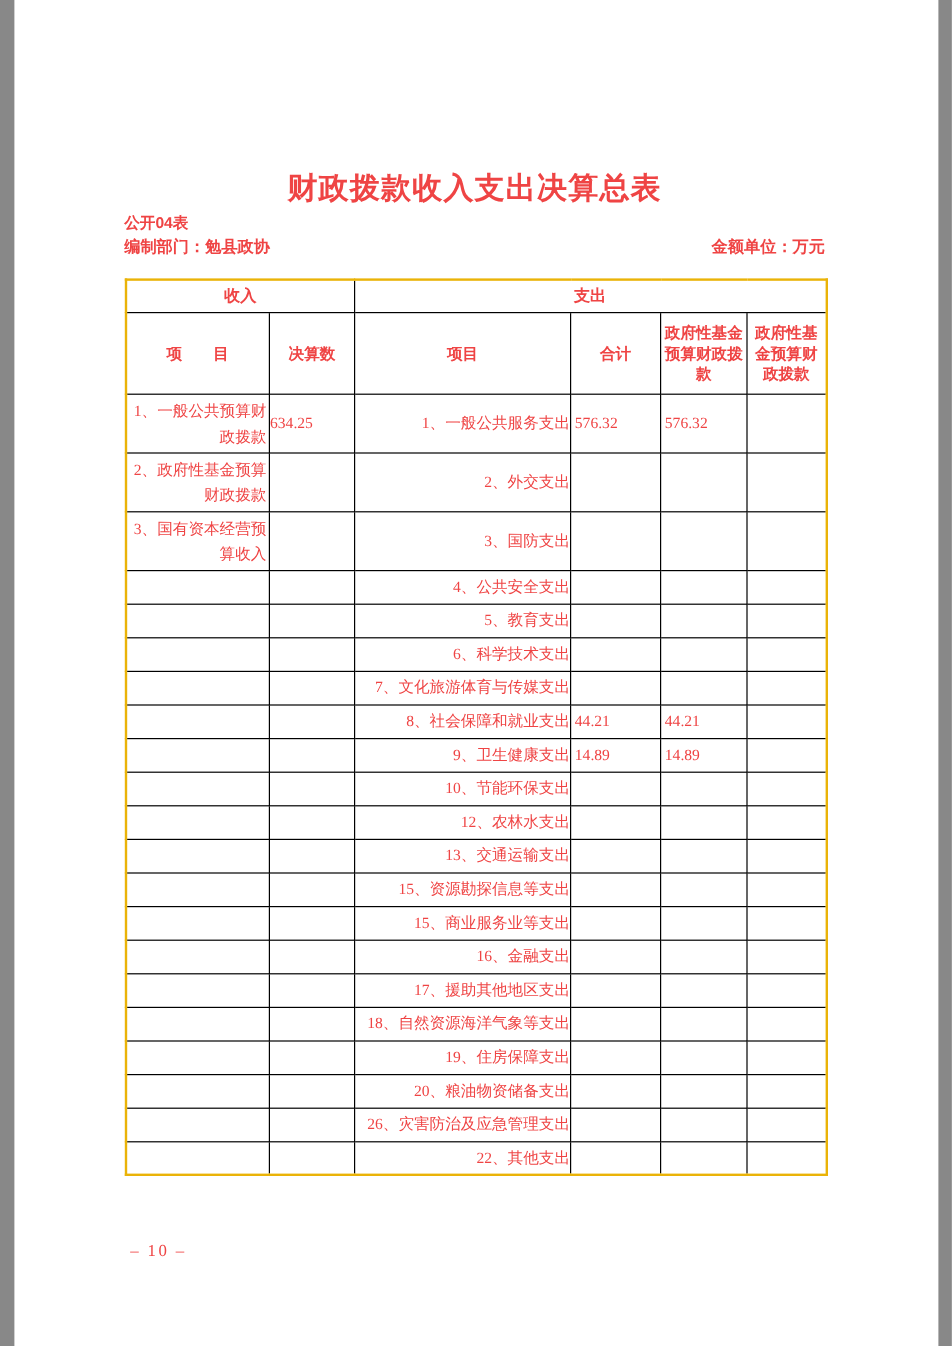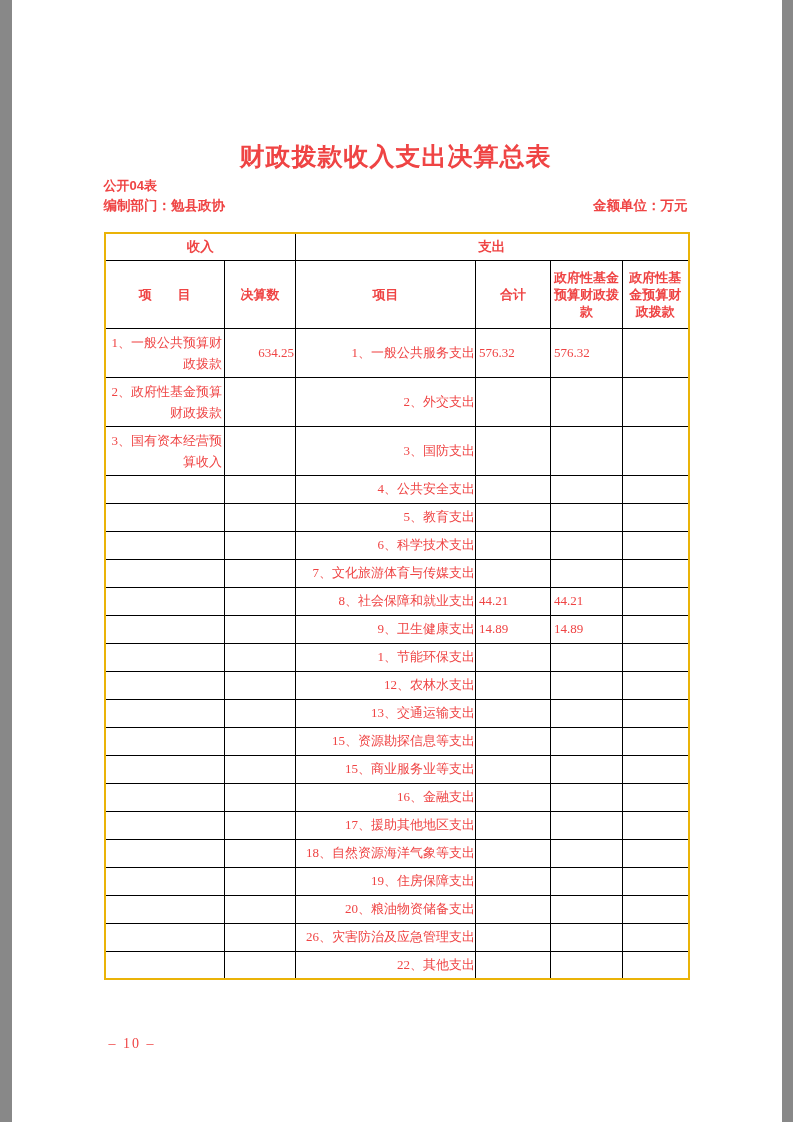--- a/index.html
+++ b/index.html
@@ -63,21 +63,21 @@
   .main-table thead th {
     font-family: "Liberation Sans", sans-serif;
     font-weight: bold;
     text-align: center;
     vertical-align: middle;
   }
   tr.hdr-sections th { height: 27px; font-size: 13.5px; }
   tr.hdr-cols th { height: 68px; line-height: 17px; padding: 2px 1px; }
   .main-table td { height: 28px; vertical-align: middle; }
   td.c-income-item { line-height: 21px; padding: 3px 2px 3px 3px; text-align: right; }
-  td.c-income-value { text-align: right; padding-right: 1px; }
+  td.c-income-value { text-align: left; padding-right: 1px; }
   td.c-expense-item { text-align: right; padding-left: 4px; white-space: nowrap; }
   td.c-num { text-align: left; padding-left: 3px; }
   .page-number {
     position: absolute;
     left: 97px;
     top: 1036px;
     font-size: 14px;
     letter-spacing: 2px;
   }
 </style>
@@ -187,21 +187,21 @@
           <td class="c-income-item"></td>
           <td class="c-income-value"></td>
           <td class="c-expense-item">9、卫生健康支出</td>
           <td class="c-num">14.89</td>
           <td class="c-num">14.89</td>
           <td class="c-num"></td>
         </tr>
         <tr>
           <td class="c-income-item"></td>
           <td class="c-income-value"></td>
-          <td class="c-expense-item">1、节能环保支出</td>
+          <td class="c-expense-item">10、节能环保支出</td>
           <td class="c-num"></td>
           <td class="c-num"></td>
           <td class="c-num"></td>
         </tr>
         <tr>
           <td class="c-income-item"></td>
           <td class="c-income-value"></td>
           <td class="c-expense-item">12、农林水支出</td>
           <td class="c-num"></td>
           <td class="c-num"></td>

